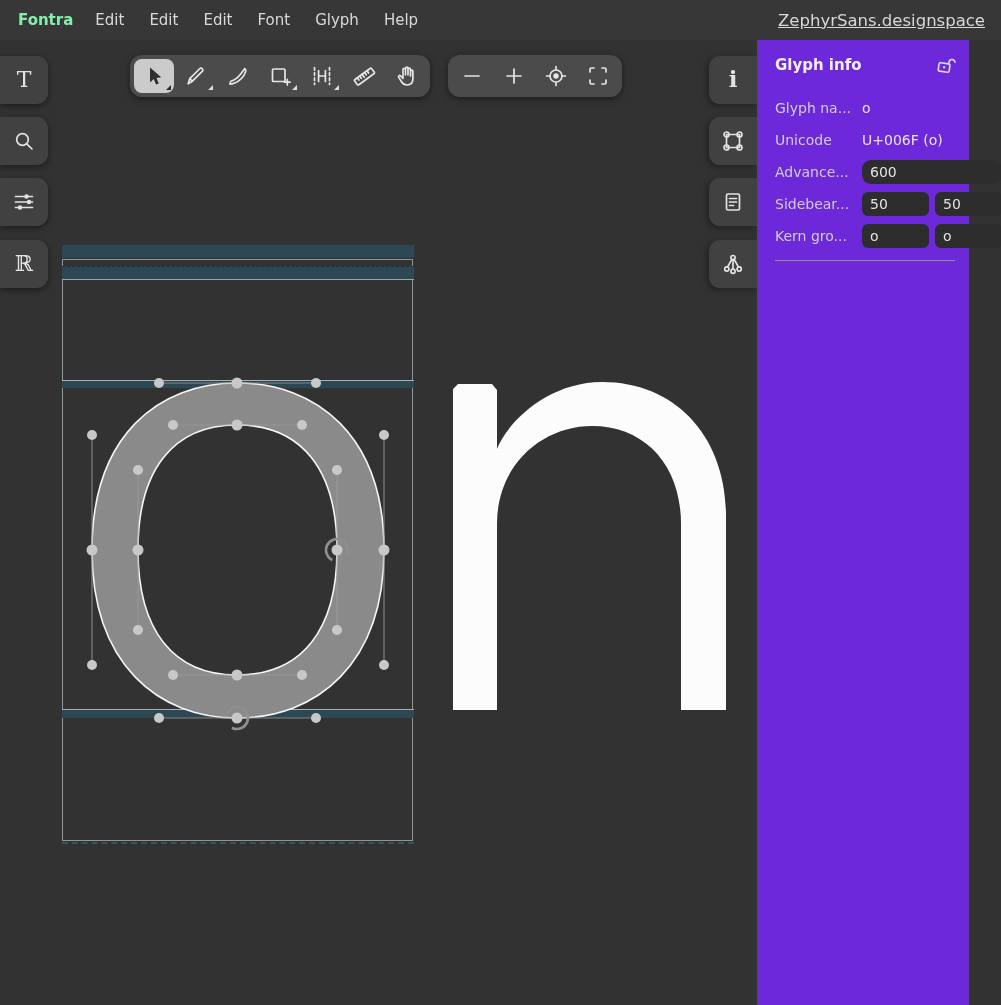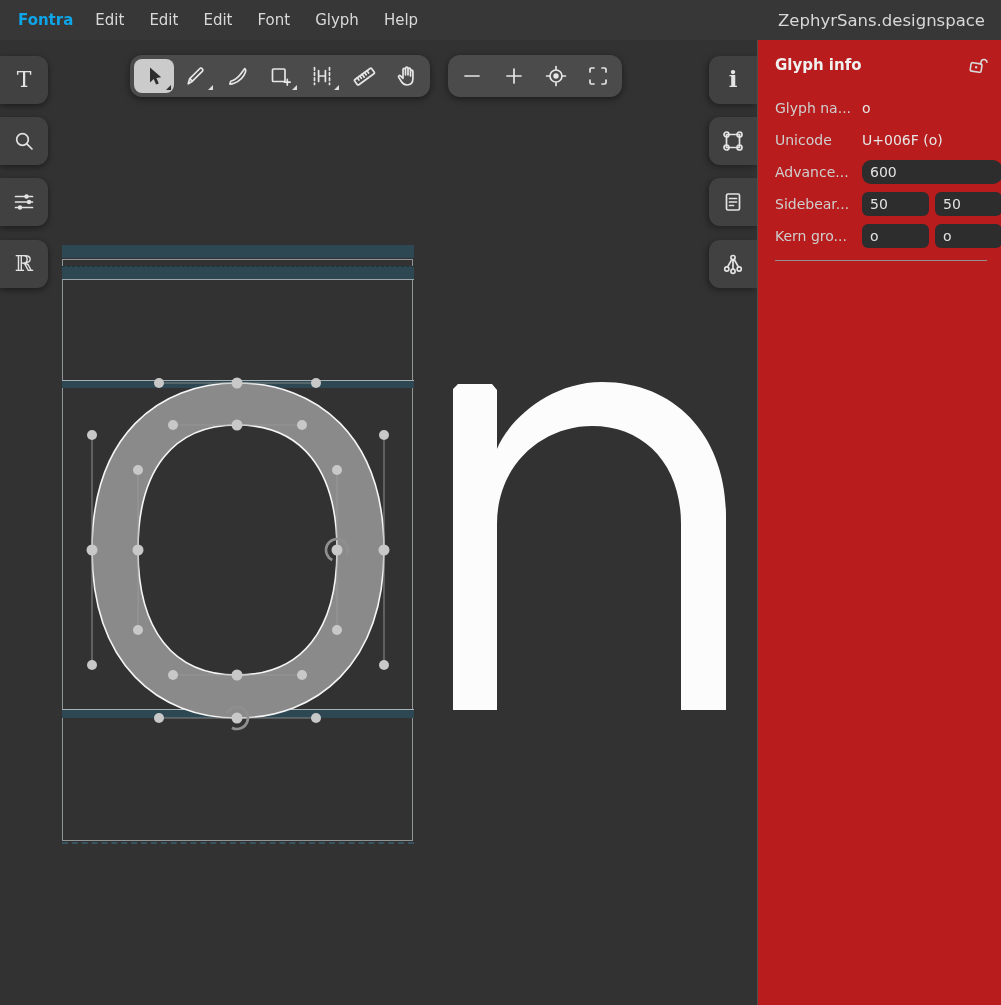--- a/index.html
+++ b/index.html
@@ -2,24 +2,24 @@
 <html><head>
 <meta charset="utf-8">
 <style>
   * { margin:0; padding:0; box-sizing:border-box; }
   html,body { width:1001px; height:1005px; background:#323232; overflow:hidden;
               font-family:"DejaVu Sans","Liberation Sans",sans-serif; }
 
   
   .menubar { position:relative; height:40px; background:#373737; display:flex;
              align-items:center; padding:0 16px 0 18px; z-index:50; }
-  .menubar .brand { font-weight:700; color:#0ea5e9; font-size:15px; margin-right:22px; cursor:default; }
+  .menubar .brand { font-weight:700; color:#86efac; font-size:15px; margin-right:22px; cursor:default; }
   .menubar .menu-item { color:#d9d9d9; font-size:15px; margin-right:25px; cursor:default; }
   .menubar .spacer { flex:1; }
-  .menubar .doc-title { color:#d8d8d8; font-size:16.5px; }
+  .menubar .doc-title { color:#d8d8d8; font-size:16.5px;text-decoration:underline; }
 
   
   .workspace { position:relative; width:1001px; height:965px; background:#323232; }
 
   
   .pill { position:absolute; top:15px; display:flex; gap:2px; padding:4px;
           background:#4b4b4b; border-radius:12px; box-shadow:0 2px 7px rgba(0,0,0,.45); z-index:40; }
   .pill.tools { left:130px; }
   .pill.zoom  { left:448px; }
   .toolbtn { position:relative; width:40px; height:34px; border-radius:8px; display:flex;
@@ -47,21 +47,21 @@
   .band { position:absolute; left:62px; width:352px; background:#2d4852; }
   .band.a { top:205px; height:13px; }
   .band.b { top:226px; height:14px; border-top:1px dashed #1d313b; border-bottom:1px solid #9aa4a6; }
   .band.x { top:340px; height:8px; border-top:1px solid #a7b0b2; }
   .band.base { top:669px; height:9px; border-top:1px solid #a7b0b2; }
   .dash-bottom { position:absolute; left:62px; top:802px; width:352px; height:0;
                  border-top:2px dashed #35545f; }
   .glyph-svg { position:absolute; left:0; top:0; }
 
   
-  .panel { position:absolute; left:757px; top:0; width:244px; height:965px; background:#b91c1c;
+  .panel { position:absolute; left:757px; top:0; width:212px; height:965px; background:#6d28d9;
            border-left:1px solid #4e4e4e; padding:14px 12px 0 17px; z-index:35; }
   .panel-header { display:flex; align-items:center; justify-content:space-between; margin-bottom:20px; }
   .panel-header .title { font-size:15px; font-weight:700; color:#f0f0f0; }
   .rows { display:flex; flex-direction:column; gap:8px; }
   .row { display:grid; grid-template-columns:78px 1fr; column-gap:9px; align-items:center; min-height:24px; }
   .row .lbl { color:#cfcfcf; font-size:14px; white-space:nowrap; overflow:hidden; }
   .row .val { color:#e6e6e6; font-size:14px; }
   .row .pair { display:flex; gap:6px; }
   .tfield { background:#2d2d2d; border:none; border-radius:6px; height:24px; color:#e2e2e2;
             font-size:14px; padding:0 8px; font-family:inherit; outline:none; }

